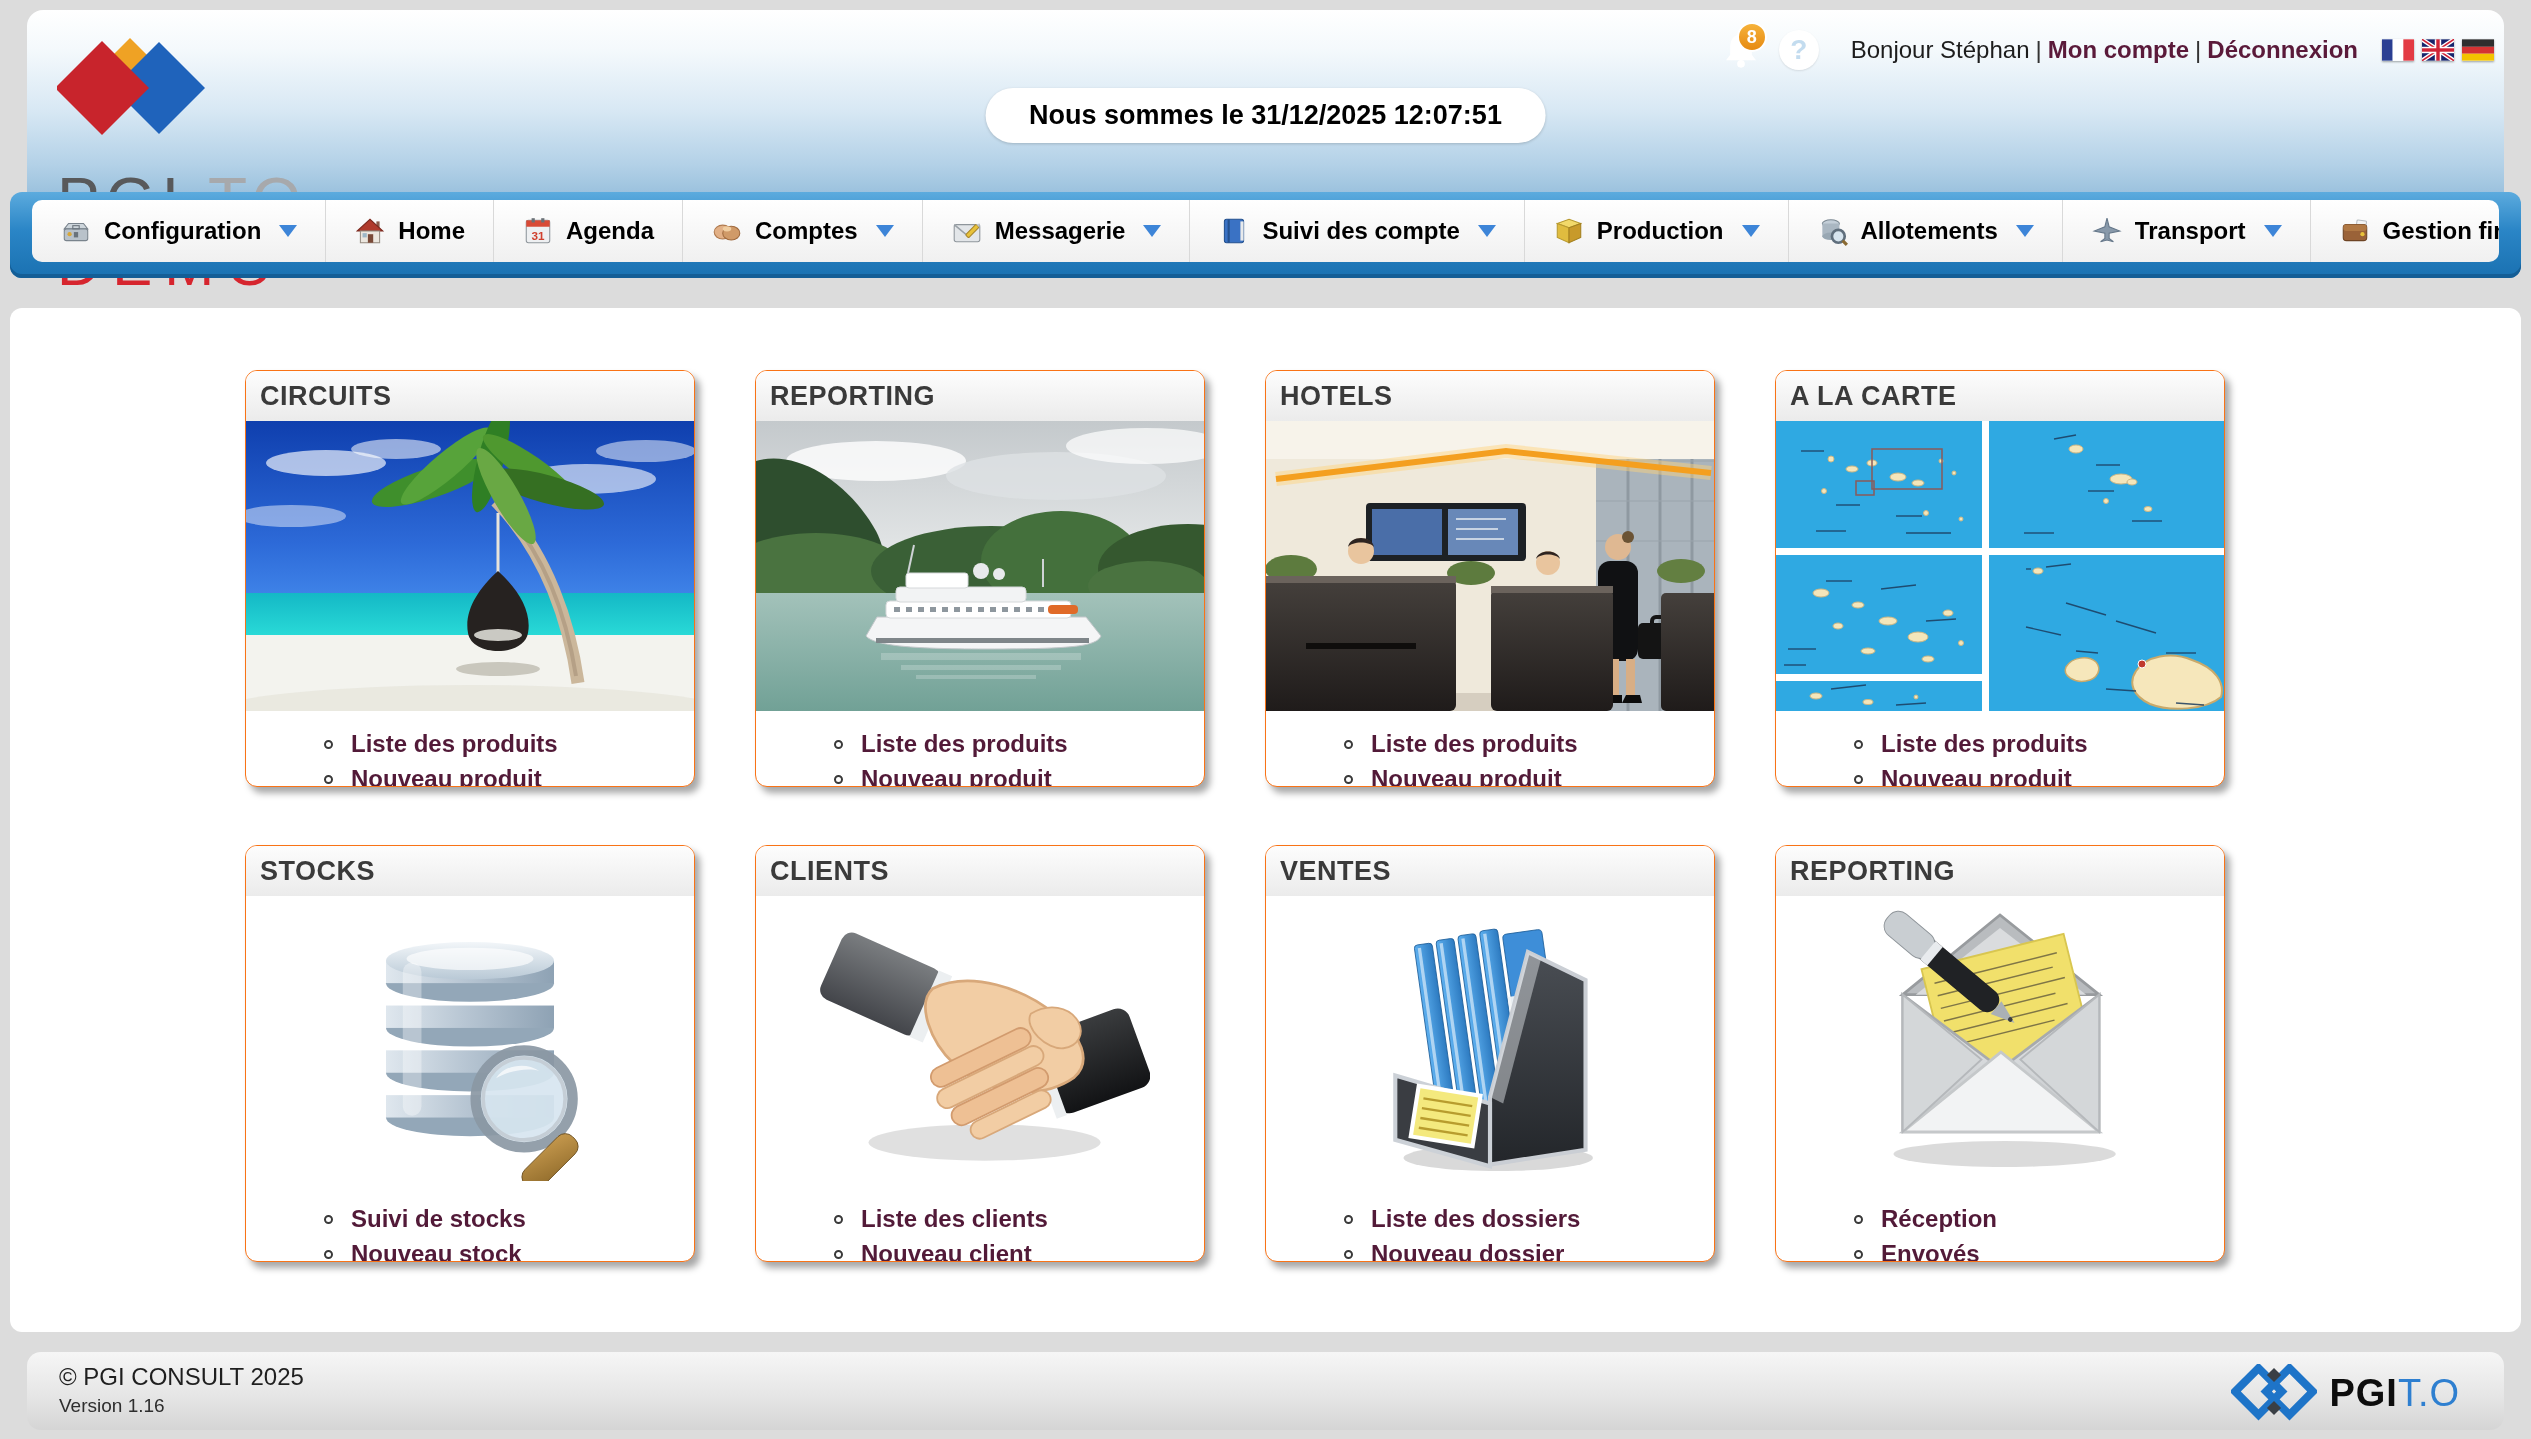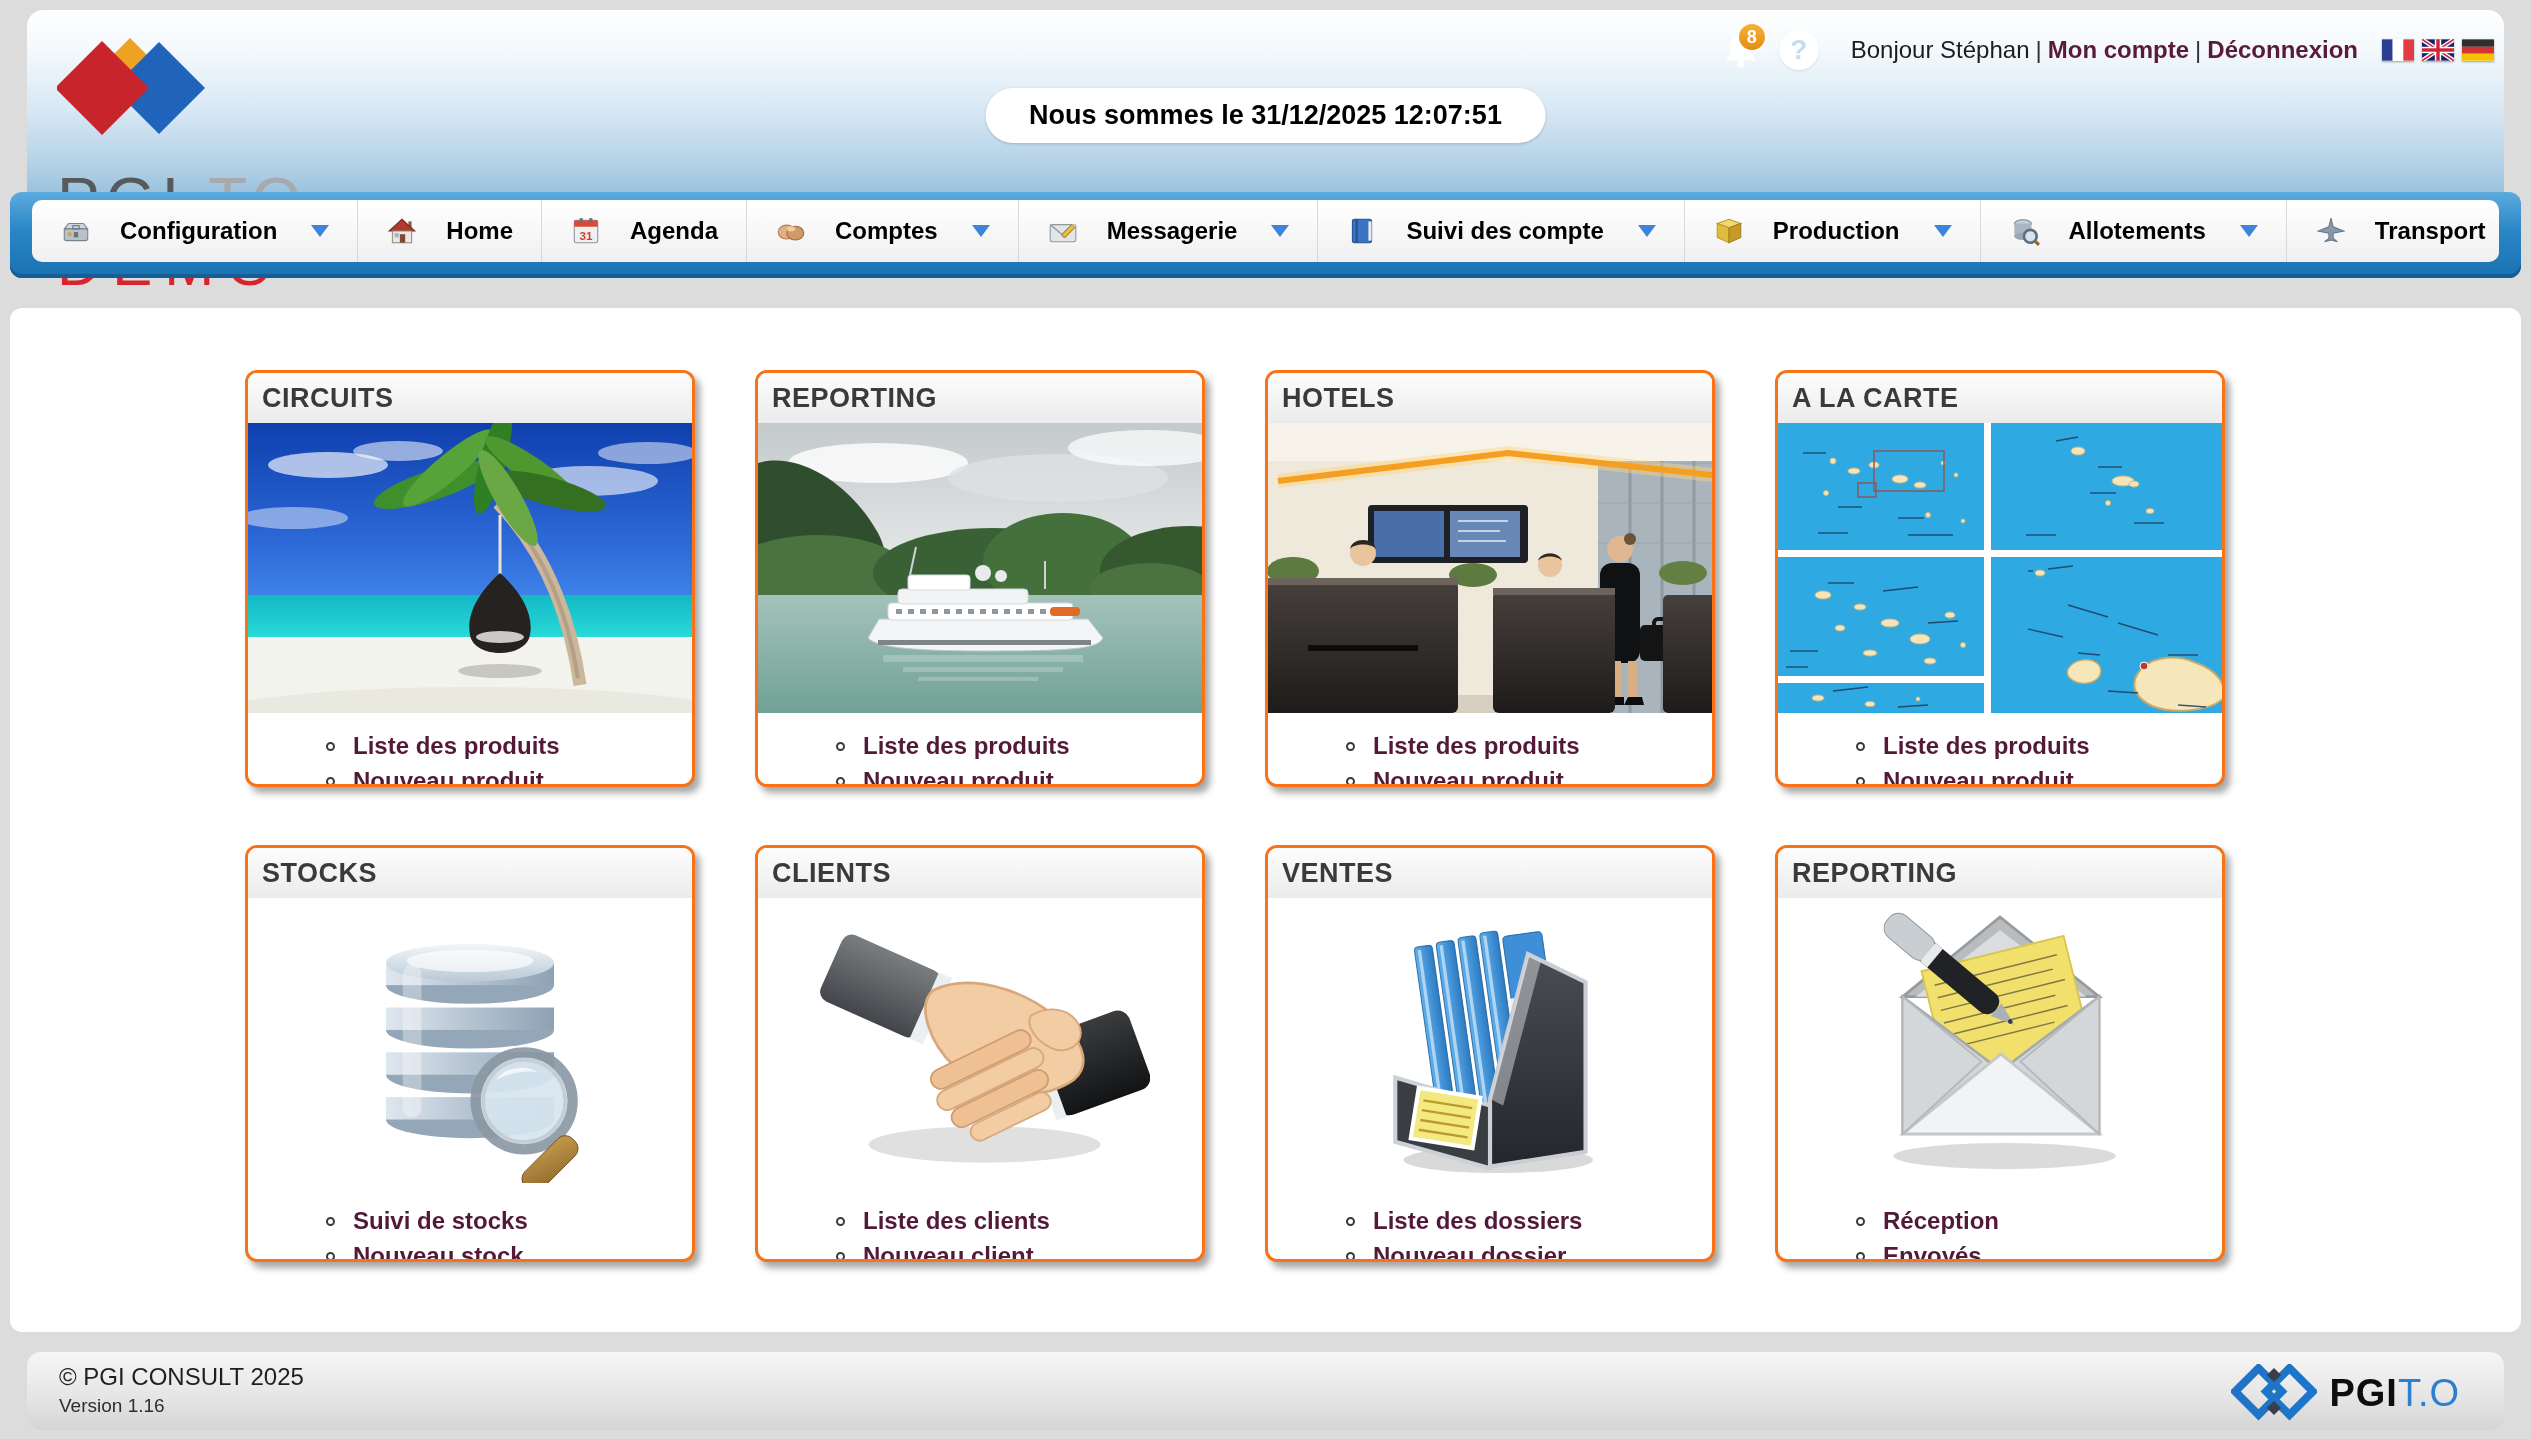--- a/index.html
+++ b/index.html
@@ -57,42 +57,42 @@
     border-radius:12px;
     background:linear-gradient(180deg,#5cabde 0%,#2a85c6 45%,#1a71b1 100%);
     box-shadow:inset 0 -4px 0 #145e96;
   }
   .nav-inner {
     position:absolute; left:22px; right:22px; top:8px; height:62px;
     background:linear-gradient(180deg,#ffffff,#f0f0f0);
     border-radius:10px; display:flex; align-items:stretch; overflow:hidden;
   }
   .nav-item {
-    display:flex; align-items:center; gap:28px; padding:0 28px;
+    display:flex; align-items:center; gap:12px; padding:0 28px;
     border-right:1px solid #d9d9d9; font-size:24px; font-weight:bold; color:#000;
     cursor:pointer; white-space:nowrap;
   }
   .nav-item svg { width:32px; height:32px; flex:none; }
   .arrow {
     width:0; height:0; margin-left:6px;
     border-left:9px solid transparent; border-right:9px solid transparent;
     border-top:12px solid #3d85d8;
   }
   
   .content {
     position:absolute; top:308px; left:10px; width:2511px; height:1024px;
     background:#ffffff; border-radius:12px;
   }
   .cards {
     position:absolute; left:235px; top:62px;
     display:grid; grid-template-columns:repeat(4,450px); column-gap:60px; row-gap:58px;
   }
   .card {
     width:450px; height:417px; background:#fff;
-    border:3px solid #f97316; border-radius:12px;
+    border:1px solid #f97316; border-radius:12px;
     box-shadow:5px 6px 7px rgba(0,0,0,.35);
     overflow:hidden; display:flex; flex-direction:column;
   }
   .card-header {
     height:50px; flex:none;
     background:linear-gradient(180deg,#fdfdfd,#ebebeb);
     display:flex; align-items:center; padding-left:14px;
     font-size:27px; font-weight:bold; color:#3a3a3a; letter-spacing:.5px;
   }
   .card-media { height:290px; flex:none; background:#fff; }

